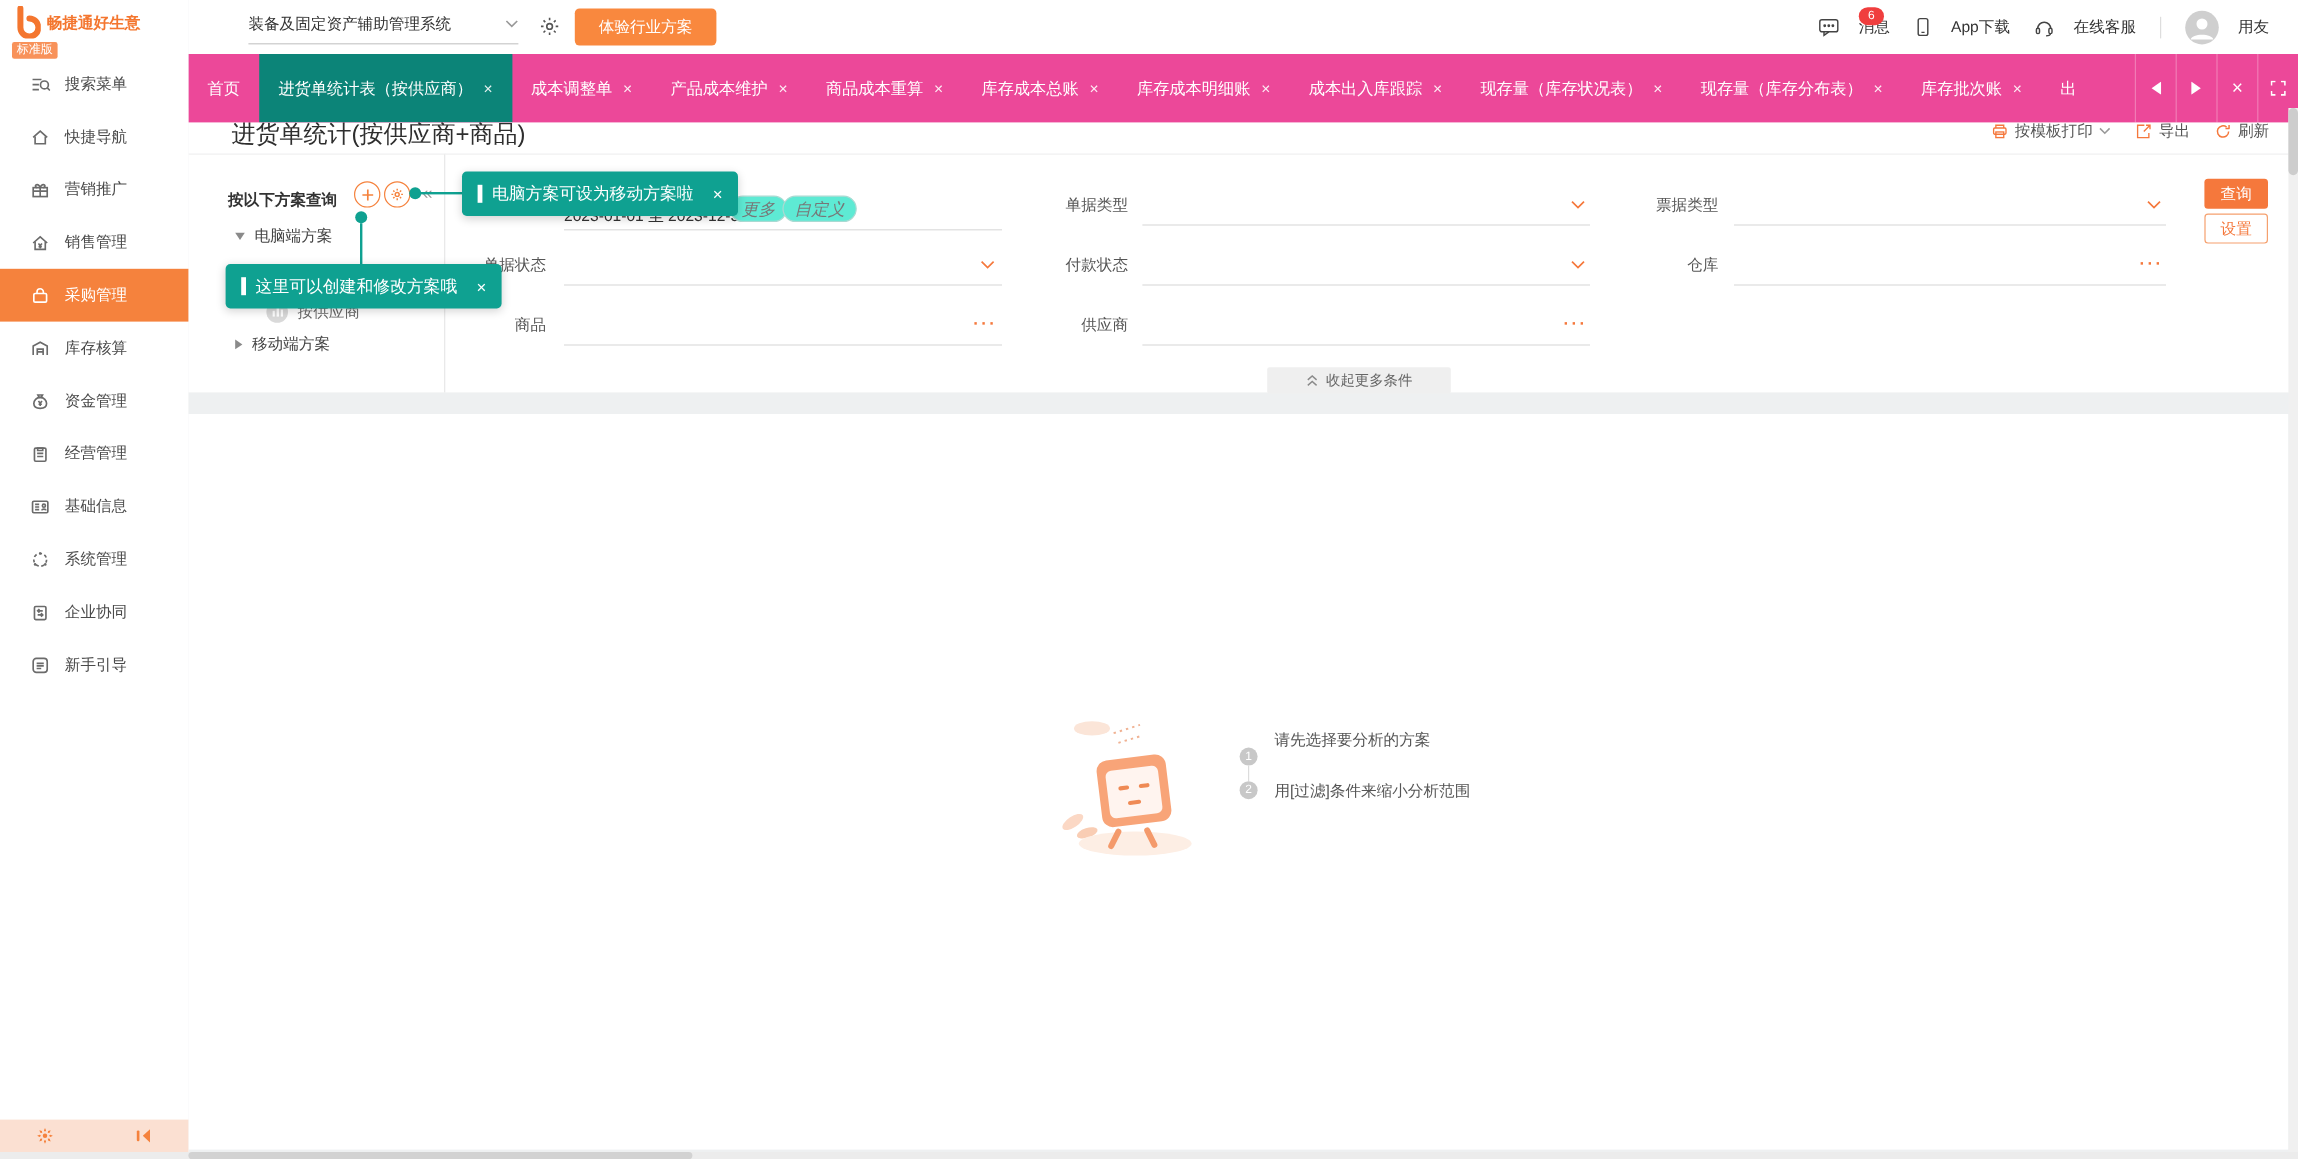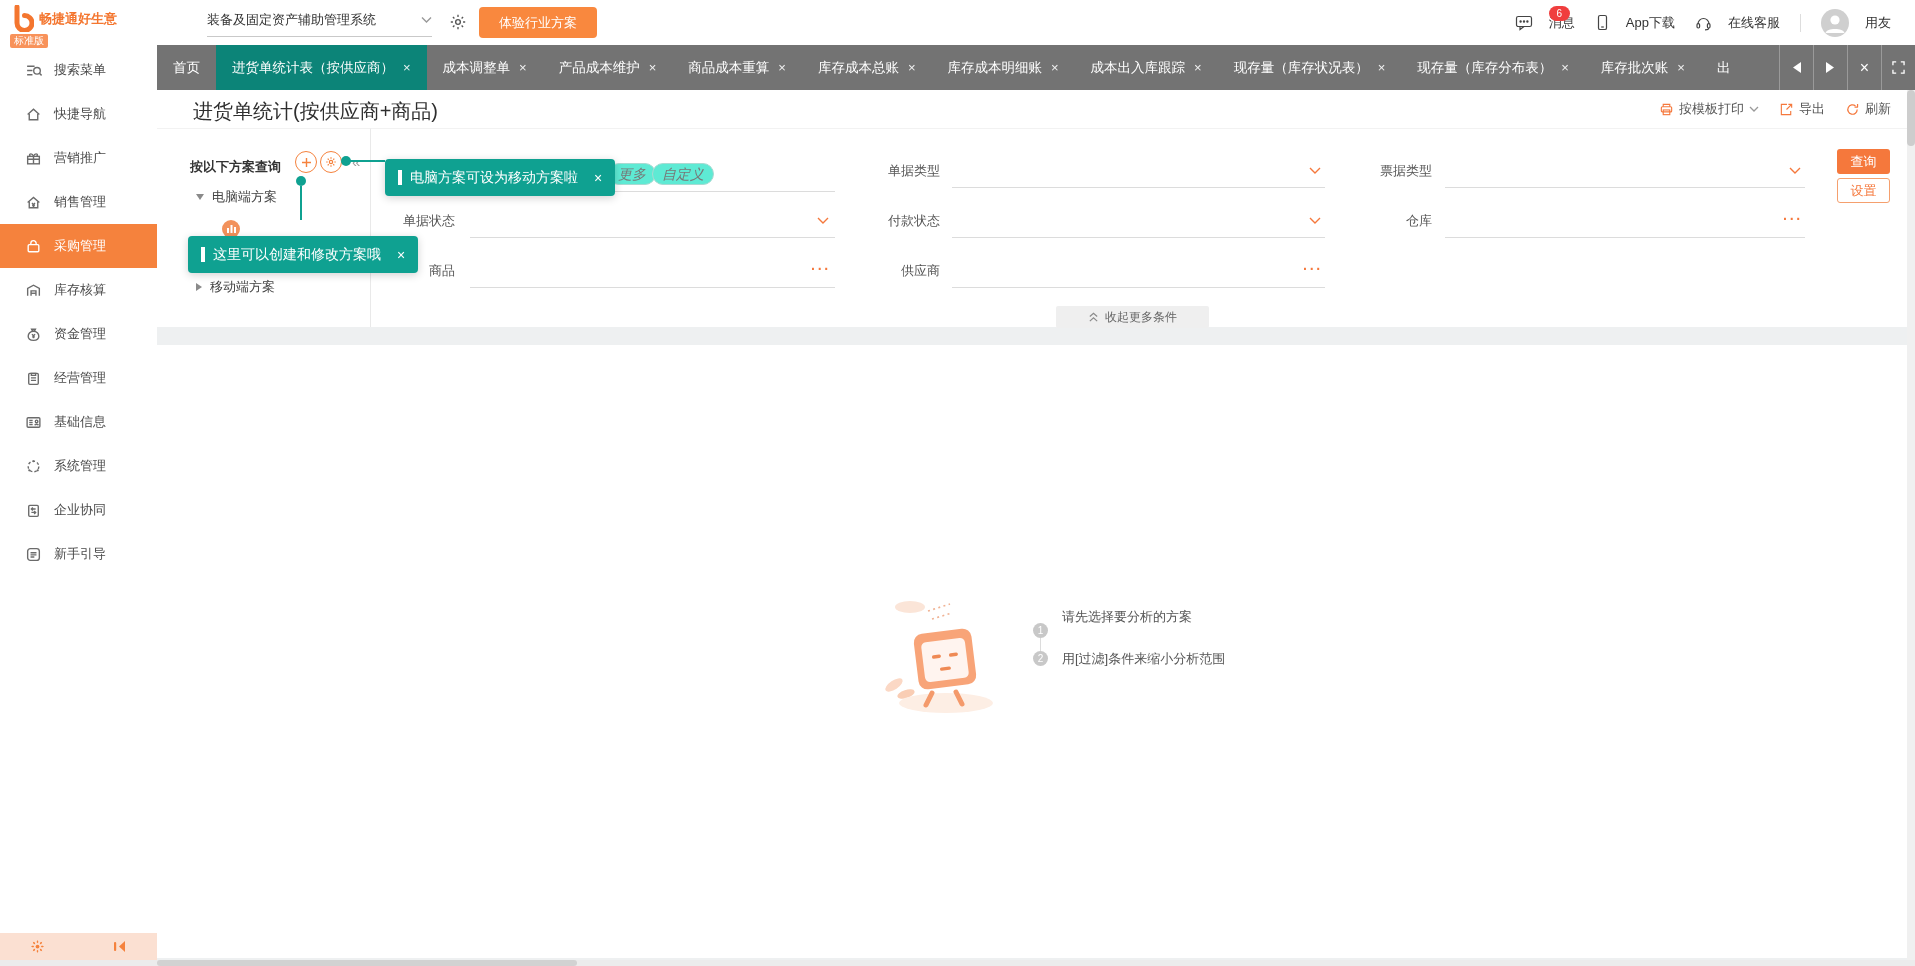--- a/index.html
+++ b/index.html
@@ -30,21 +30,21 @@
   .trial-btn{position:absolute;left:322px;top:7px;height:31px;padding:0 20px;background:#f9883e;color:#fff;
              border-radius:4px;display:flex;align-items:center;font-size:13px;cursor:pointer;}
   .topbar-right{position:absolute;right:24px;top:0;height:45px;display:flex;align-items:center;gap:20px;}
   .tb-item{display:flex;align-items:center;gap:16px;color:#333;cursor:pointer;position:relative;}
   .msg-badge{position:absolute;top:-8px;left:34px;background:#f03e3e;color:#fff;border-radius:8px;
              min-width:15px;height:15px;font-size:10px;display:flex;align-items:center;justify-content:center;padding:0 3px;}
   .tb-divider{width:1px;height:18px;background:#ddd;}
   .avatar{width:28px;height:28px;border-radius:50%;background:#cfcfcf;overflow:hidden;}
 
   
-  .tabbar{position:absolute;left:157px;top:45px;width:1758px;height:45px;background:#737373;display:flex;z-index:20;}
+  .tabbar{position:absolute;left:157px;top:45px;width:1758px;height:57px;background:#ec4899;display:flex;z-index:20;}
   .tabs{display:flex;flex:1;overflow:hidden;}
   .tab{flex:none;display:flex;align-items:center;padding:0 16px;color:#fff;font-size:13.5px;white-space:nowrap;cursor:pointer;}
   .tab.active{background:#0c8478;}
   .tab .close{margin-left:9px;font-size:13px;opacity:.9;}
   .tab.clip{width:26px;overflow:hidden;padding-right:0;}
   .tab-controls{display:flex;flex:none;}
   .tc-btn{width:33px;display:flex;align-items:center;justify-content:center;border-left:1px solid rgba(255,255,255,.28);
           color:#fff;cursor:pointer;}
 
   
@@ -88,21 +88,21 @@
   
   .main-panel{position:absolute;left:157px;top:345px;width:1750px;height:613px;background:#fff;z-index:4;}
   .robot{position:absolute;left:723px;top:248px;}
   .step-circle{position:absolute;width:15px;height:15px;border-radius:50%;background:#c8c8c8;color:#fff;font-size:10px;
                display:flex;align-items:center;justify-content:center;}
   .step-line{position:absolute;width:1px;background:#dcdcdc;}
   .step-text{position:absolute;color:#555;font-size:13px;line-height:15px;}
 
   
   .tooltip{position:absolute;background:#0fa191;color:#fff;border-radius:4px;height:37px;display:flex;align-items:center;
-           padding:0 13px;font-size:14px;z-index:50;box-shadow:0 2px 8px rgba(0,0,0,.18);white-space:nowrap;margin-top:16px;}
+           padding:0 13px;font-size:14px;z-index:50;box-shadow:0 2px 8px rgba(0,0,0,.18);white-space:nowrap;}
   .tooltip .bar{width:4px;height:15px;background:#fff;margin-right:8px;flex:none;}
   .tooltip .tclose{margin-left:16px;font-size:14px;cursor:pointer;}
   .conn{position:absolute;background:#0fa191;z-index:49;}
   .conn-dot{position:absolute;width:10px;height:10px;border-radius:50%;background:#0fa191;z-index:49;}
 
   
   .v-scroll{position:absolute;right:0;top:90px;width:8px;height:870px;background:#f0f0f0;z-index:35;}
   .v-thumb{width:8px;height:56px;background:#cdcdcd;border-radius:4px;}
   .h-scroll{position:absolute;left:0;bottom:0;width:1915px;height:6px;background:#ececec;z-index:40;}
   .h-thumb{position:absolute;left:157px;width:420px;height:6px;background:#d2d2d2;border-radius:3px;}

